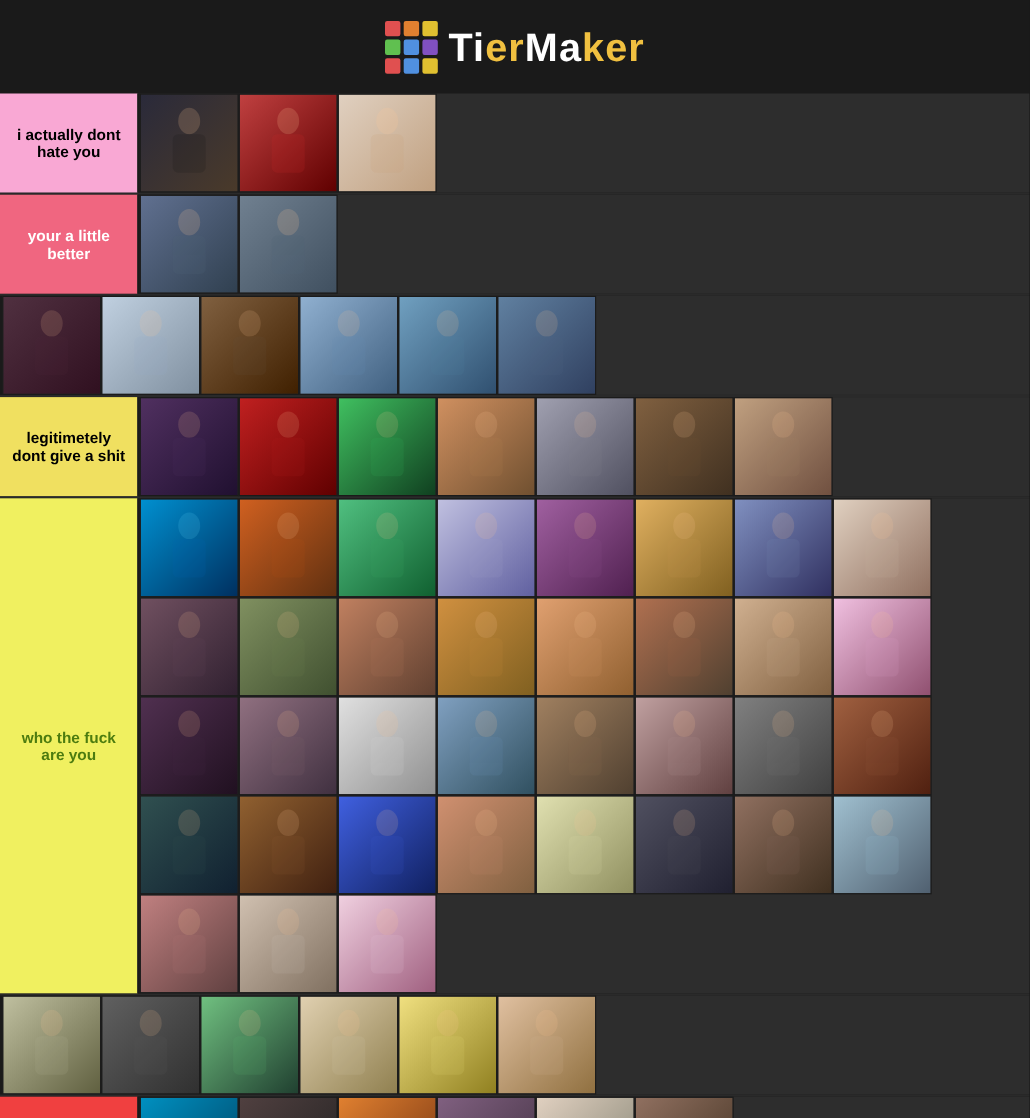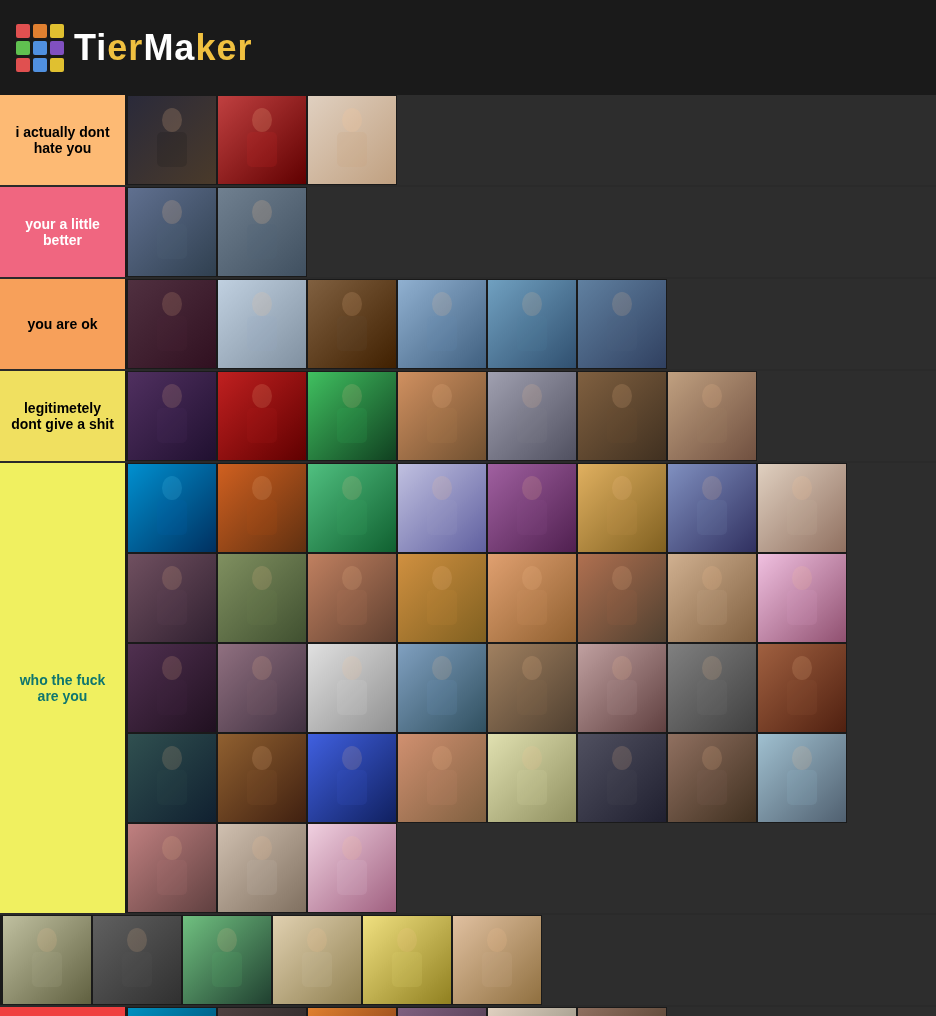--- a/index.html
+++ b/index.html
@@ -8,24 +8,24 @@
       font-family: Arial, sans-serif;
       width: 936px;
       min-height: 1016px;
     }
     .tier-container {
       width: 936px;
     }
     .header-row {
       display: flex;
       align-items: center;
-      justify-content: flex-start;
+      justify-content: center;
       background: #1a1a1a;
       padding: 8px 16px;
-      height: 95px;
+      height: 85px;
     }
     .tiermaker-logo {
       display: flex;
       align-items: center;
       gap: 10px;
     }
     .logo-grid {
       display: grid;
       grid-template-columns: repeat(3, 14px);
       grid-template-rows: repeat(3, 14px);
@@ -111,21 +111,21 @@
         <div class="logo-dot" style="background:#5090e0;"></div>
         <div class="logo-dot" style="background:#e0c030;"></div>
       </div>
       <div class="logo-text">
         <span>Ti</span><span style="color:#f0c040;">er</span><span>Ma</span><span style="color:#f0c040;">ker</span>
       </div>
     </div>
   </div>
 
   <div class="tier-row">
-    <div class="tier-label" style="background:#fdba74; color:#000;">i actually dont hate you</div>
+    <div class="tier-label" style="background:#f9a8d4; color:#000;">i actually dont hate you</div>
     <div class="tier-images">
 
       <div class="img-placeholder grad1">
         <svg width="50" height="70" viewBox="0 0 50 70" class="silhouette">
           <ellipse cx="25" cy="15" rx="10" ry="12" fill="rgba(255,200,150,0.6)"></ellipse>
           <rect x="10" y="27" width="30" height="35" rx="5" fill="rgba(20,20,20,0.6)"></rect>
         </svg>
       </div>
       <div class="img-placeholder" style="background: linear-gradient(135deg, #c04040 0%, #600000 100%);">
         <svg width="50" height="70" viewBox="0 0 50 70" class="silhouette">
@@ -154,21 +154,20 @@
       <div class="img-placeholder" style="background: linear-gradient(135deg, #708090 0%, #405060 100%);">
         <svg width="50" height="70" viewBox="0 0 50 70" class="silhouette">
           <ellipse cx="25" cy="15" rx="10" ry="12" fill="rgba(255,200,150,0.6)"></ellipse>
           <rect x="10" y="27" width="30" height="35" rx="5" fill="rgba(80,100,120,0.6)"></rect>
         </svg>
       </div>
     </div>
   </div>
 
   <div class="tier-row">
-    <div class="tier-label" style="background:#f7a05a; color:#000;">you are ok</div>
     <div class="tier-images">
       <div class="img-placeholder" style="background: linear-gradient(135deg, #503040 0%, #301020 100%);">
         <svg width="50" height="70" viewBox="0 0 50 70" class="silhouette">
             <ellipse cx="25" cy="15" rx="10" ry="12" fill="rgba(255,200,150,0.5)"></ellipse>
             <rect x="10" y="27" width="30" height="35" rx="5" fill="rgba(80,40,60,0.5)"></rect>
           </svg>
       </div>
       <div class="img-placeholder" style="background: linear-gradient(135deg, #c0d0e0 0%, #8090a0 100%);">
         <svg width="50" height="70" viewBox="0 0 50 70" class="silhouette">
             <ellipse cx="25" cy="15" rx="10" ry="12" fill="rgba(255,200,150,0.5)"></ellipse>
@@ -244,21 +243,21 @@
       <div class="img-placeholder" style="background: linear-gradient(135deg, #c0a080 0%, #705040 100%);">
         <svg width="50" height="70" viewBox="0 0 50 70" class="silhouette">
             <ellipse cx="25" cy="15" rx="10" ry="12" fill="rgba(255,200,150,0.5)"></ellipse>
             <rect x="10" y="27" width="30" height="35" rx="5" fill="rgba(160,130,100,0.5)"></rect>
           </svg>
       </div>
     </div>
   </div>
 
   <div class="tier-row" style="min-height: 400px;">
-    <div class="tier-label" style="background:#f0f060; color:#0f766e;">who the fuck are you</div>
+    <div class="tier-label" style="background:#f0f060; color:#4d7c0f;">who the fuck are you</div>
     <div class="tier-images">
 
       <div class="img-placeholder" style="background: linear-gradient(135deg, #0090d0 0%, #003060 100%);">
           <svg width="50" height="70" viewBox="0 0 50 70" class="silhouette">
             <ellipse cx="25" cy="15" rx="10" ry="12" fill="rgba(100,220,255,0.5)"></ellipse>
             <rect x="10" y="27" width="30" height="35" rx="5" fill="rgba(0,100,180,0.5)"></rect>
           </svg>
         </div>
       <div class="img-placeholder" style="background: linear-gradient(135deg, #d06020 0%, #603010 100%);">
           <svg width="50" height="70" viewBox="0 0 50 70" class="silhouette">

